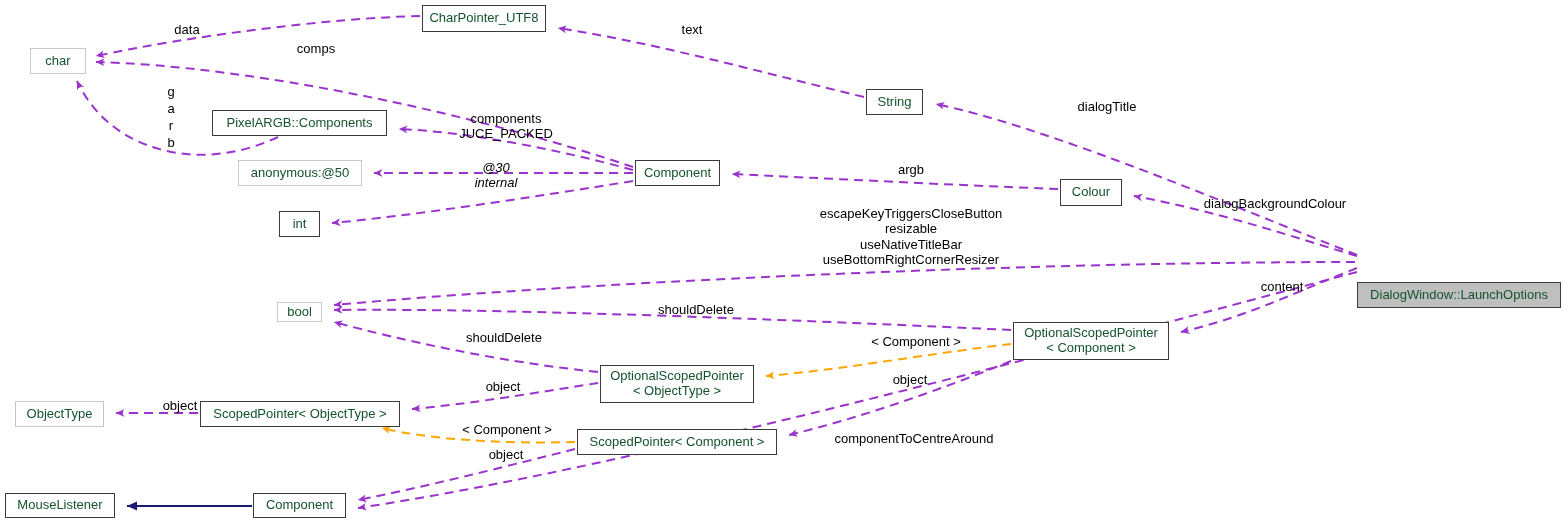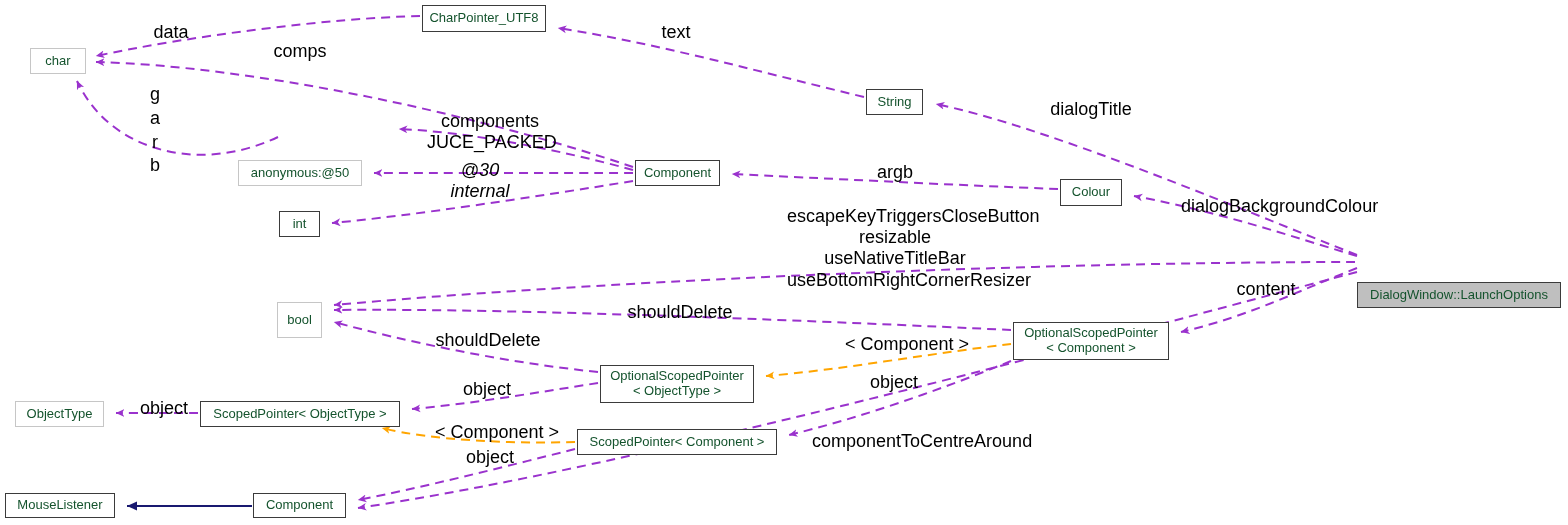--- a/index.html
+++ b/index.html
@@ -44,27 +44,28 @@
   .border-light {
     border: 1.6px solid #c6c6c6;
   }
   .node-highlight {
     background: #bfbfbf;
     border: 1.6px solid #3b3b3b;
     margin-top: 32px;
   }
   .edge-label {
     position: absolute;
-    font-size: 18px;
+    font-size: 13px;
     color: #000000;
     text-align: center;
     line-height: 1.18;
     white-space: pre;
     z-index: 6;
     pointer-events: none;
+    margin-left: 16px;
   }
   .edge-label.vertical-letters {
     line-height: 1.32;
     letter-spacing: 0;
   }
 </style>
 </head>
 <body>
 
 <div id="diagram-root">
@@ -135,32 +136,33 @@
       <path d="M 252,506 L 127,506"></path>
     </g>
   </svg>
 
   <div class="uml-node border-light" style="left:30px; top:48px; width:56px; height:26px;">char</div>
 
   <div class="uml-node border-dark" style="left:422px; top:5px; width:124px; height:27px;">CharPointer_UTF8</div>
 
   <div class="uml-node border-dark" style="left:866px; top:89px; width:57px; height:26px;">String</div>
 
+  <div class="uml-node border-dark" style="left:212px; top:110px; width:175px; height:26px;">PixelARGB::Components</div>
 
   <div class="uml-node border-light" style="left:238px; top:160px; width:124px; height:26px;">anonymous:@50</div>
 
   <div class="uml-node border-dark" style="left:635px; top:160px; width:85px; height:26px;">Component</div>
 
   <div class="uml-node border-dark" style="left:1060px; top:179px; width:62px; height:27px;">Colour</div>
 
   <div class="uml-node border-dark" style="left:279px; top:211px; width:41px; height:26px;">int</div>
 
   <div class="uml-node node-highlight" style="left:1357px; top:250px; width:204px; height:26px;">DialogWindow::LaunchOptions</div>
 
-  <div class="uml-node border-light" style="left:277px; top:302px; width:45px; height:36px;">bool</div>
+  <div class="uml-node border-light" style="left:277px; top:302px; width:45px; height:20px;">bool</div>
 
   <div class="uml-node border-dark" style="left:1013px; top:322px; width:156px; height:38px;">OptionalScopedPointer
 &lt; Component &gt;</div>
 
   <div class="uml-node border-dark" style="left:600px; top:365px; width:154px; height:38px;">OptionalScopedPointer
 &lt; ObjectType &gt;</div>
 
   <div class="uml-node border-light" style="left:15px; top:401px; width:89px; height:26px;">ObjectType</div>
 
   <div class="uml-node border-dark" style="left:577px; top:429px; width:200px; height:26px;">ScopedPointer&lt; Component &gt;</div>

